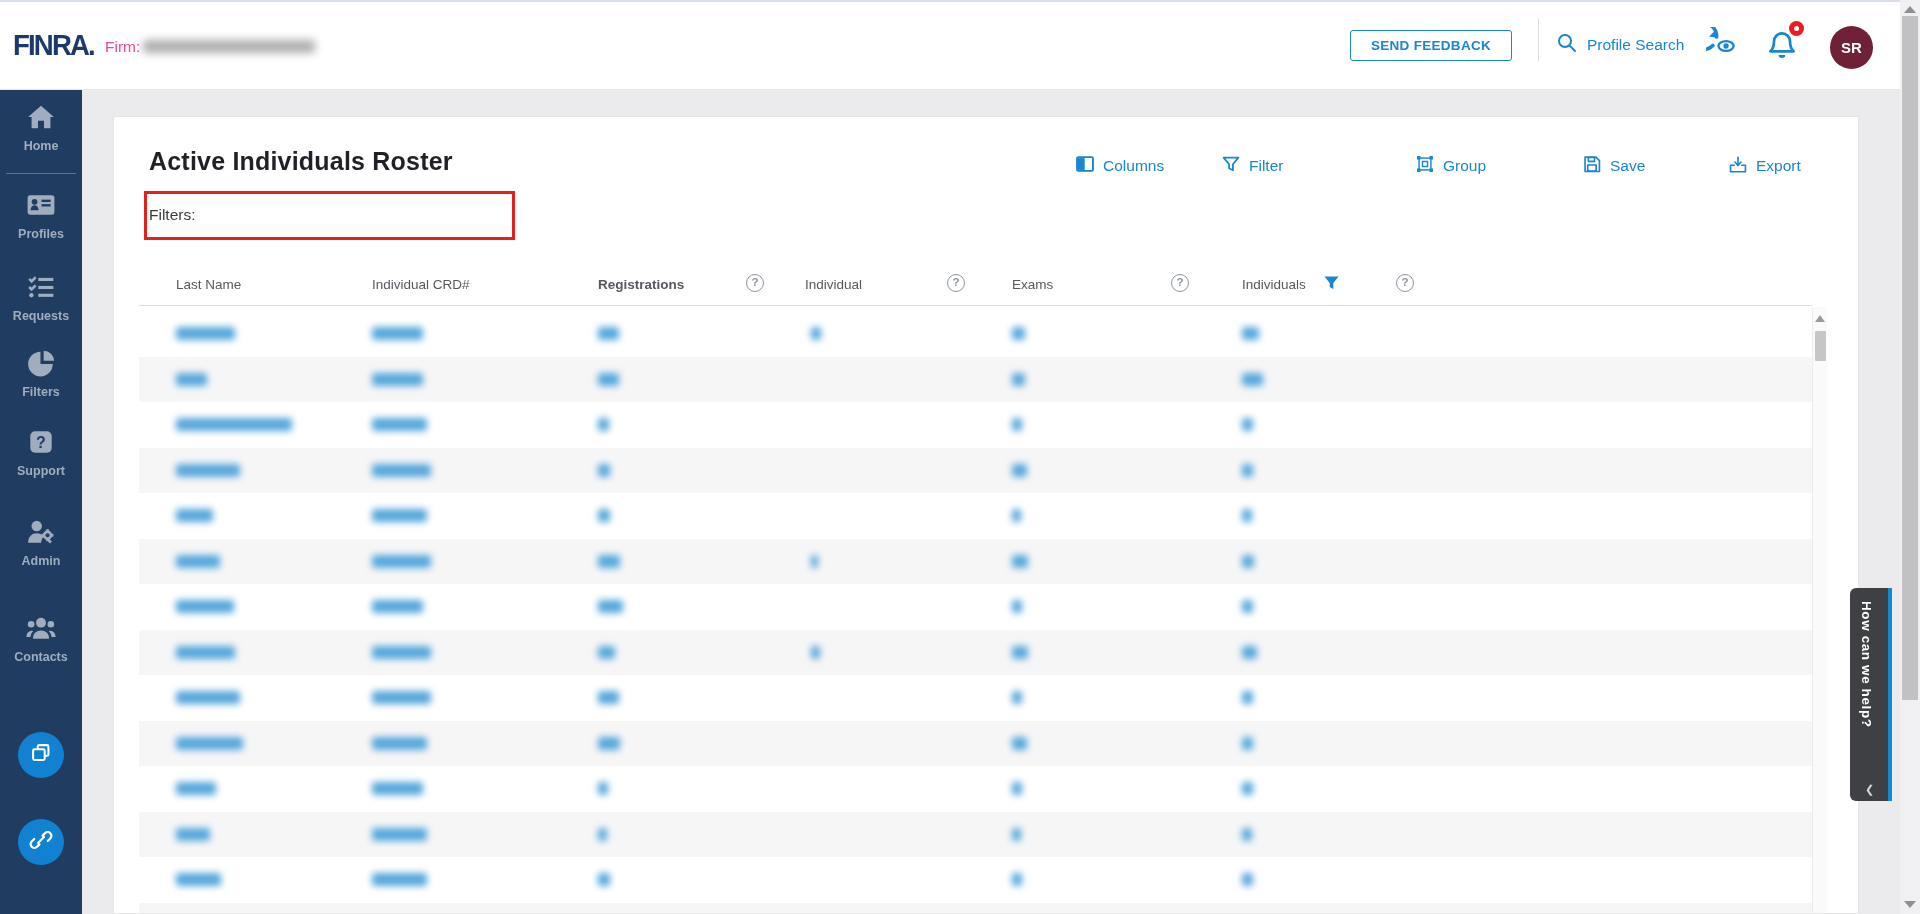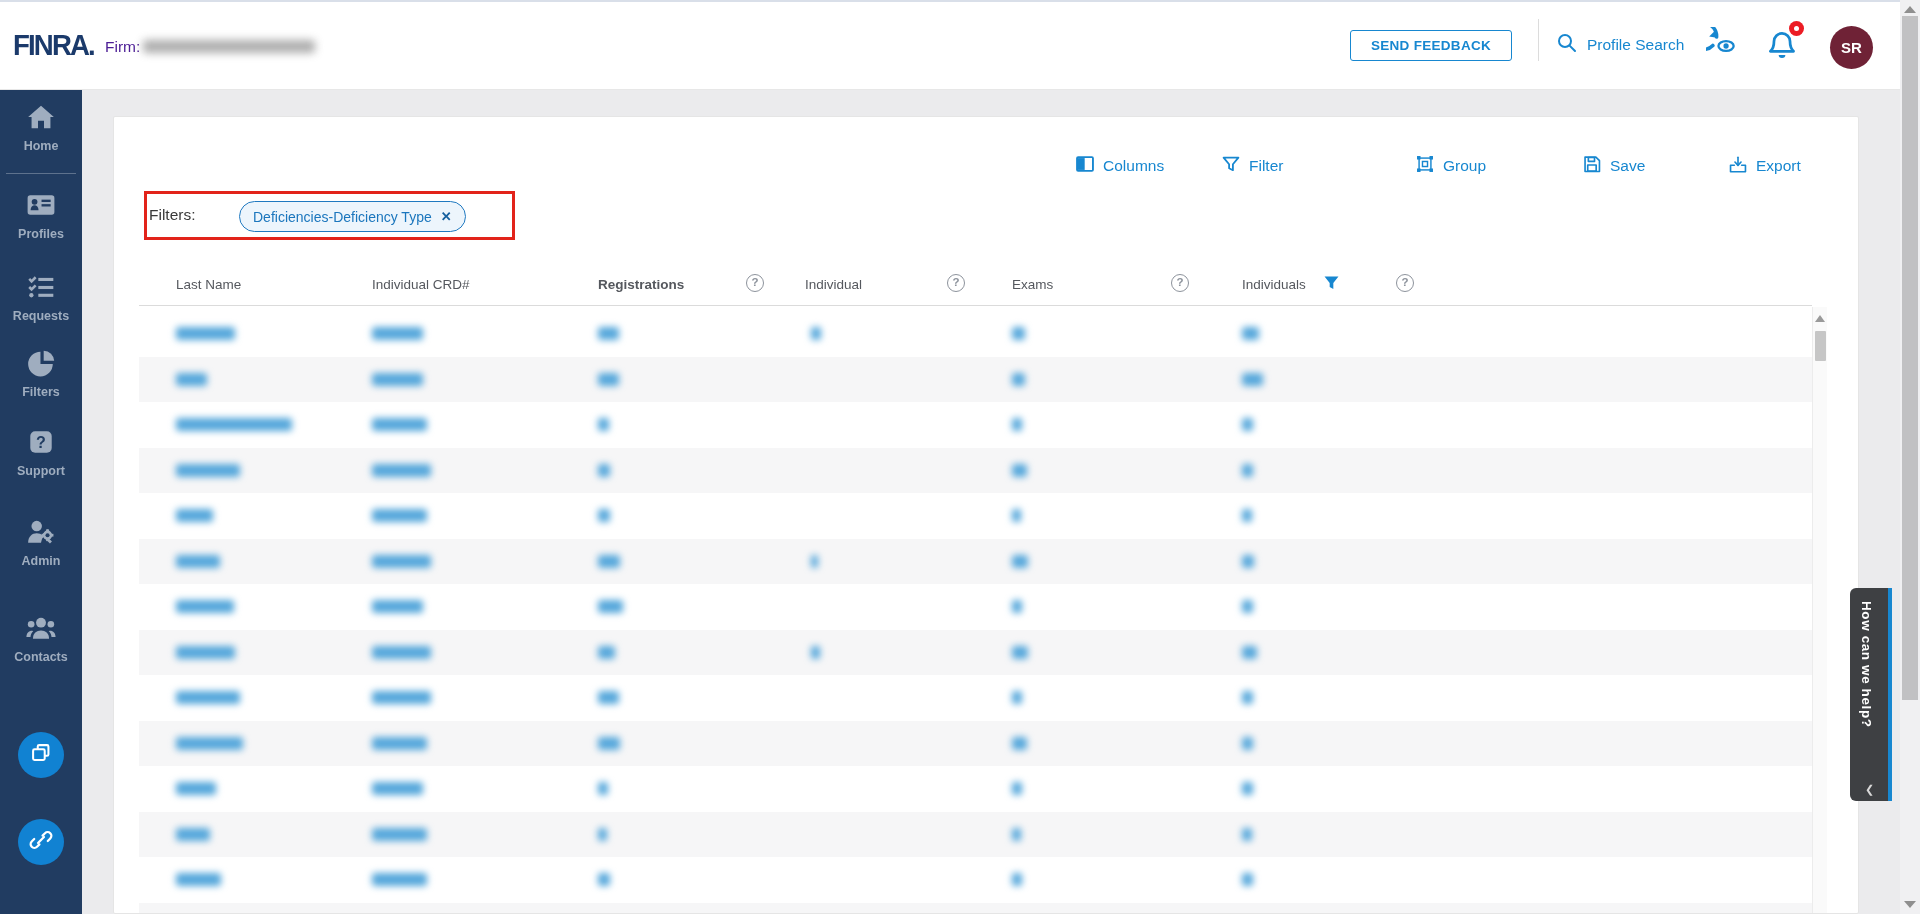--- a/index.html
+++ b/index.html
@@ -3,21 +3,21 @@
 <meta charset="utf-8">
 <style>
   * { margin:0; padding:0; box-sizing:border-box; }
   html,body { width:1920px; height:914px; overflow:hidden; font-family:"Liberation Sans", sans-serif; background:#ebebed; }
 
   
   #header { position:absolute; left:0; top:0; width:1920px; height:90px; background:#fff;
             border-top:2px solid #d9dfe9; border-bottom:1px solid #e7e7e7; z-index:5; }
   #logo { position:absolute; left:13px; top:26px; font-size:30px; font-weight:bold; color:#1b3a6b;
           letter-spacing:-2px; transform:scaleX(.92); transform-origin:left; }
-  #firm-label { position:absolute; left:105px; top:36px; font-size:15.5px; color:#4c1d95; }
+  #firm-label { position:absolute; left:105px; top:36px; font-size:15.5px; color:#ec4899; }
   #firm-blob { position:absolute; left:143px; top:38px; width:172px; height:13px; background:#787878;
                border-radius:3px; filter:blur(4px); opacity:.6; }
   #send-feedback { position:absolute; left:1350px; top:28px; width:162px; height:31px; background:#fff;
                    border:1px solid #1787d0; border-radius:3px; color:#1787d0; font-size:13.5px; font-weight:bold;
                    text-align:center; line-height:29px; letter-spacing:.3px; cursor:pointer; }
   #hdr-divider { position:absolute; left:1538px; top:17px; width:1px; height:42px; background:#dcdcdc; }
   #profile-search { position:absolute; left:1556px; top:28px; height:30px; display:flex; align-items:center;
                     gap:9px; color:#1787d0; font-size:15.5px; cursor:pointer; }
   #history-btn { position:absolute; left:1706px; top:25px; cursor:pointer; }
   #bell-btn { position:absolute; left:1764px; top:22px; cursor:pointer; }
@@ -229,20 +229,21 @@
     <span>
       <svg width="26" height="26" viewBox="0 0 28 28" fill="none" stroke="#fff" stroke-width="2.4" stroke-linecap="round">
         <path d="M15.7 9.3 l2.6-2.6 a4 4 0 0 1 5.7 5.7 l-2.7 2.7"></path>
         <path d="M12.3 18.7 l-2.6 2.6 a4 4 0 0 1 -5.7-5.7 l2.7-2.7"></path>
         <path d="M10.8 17.2 l6.4-6.4"></path>
       </svg></span>
   </div>
 </div>
 
 <div id="card">
+  <div id="page-title">Active Individuals Roster</div>
 
   <div class="tb-item" style="left:962px">
     <span>
       <svg width="18" height="18" viewBox="0 0 17 17">
           <rect x="1" y="2" width="15" height="13" rx="1" fill="none" stroke="#1787d0" stroke-width="1.8"></rect>
           <rect x="1.9" y="2.9" width="6.3" height="11.2" fill="#1787d0"></rect>
         </svg>
     </span>
     <span>Columns</span>
   </div>
@@ -282,24 +283,20 @@
       <svg width="18" height="17" viewBox="0 0 17.5 16" fill="none" stroke="#1787d0" stroke-width="1.6" stroke-linecap="round" stroke-linejoin="round">
         <path d="M8.75 1 v7.3"></path>
           <path d="M5.8 5.6 l2.95 3.2 2.95-3.2"></path>
         <path d="M5.2 8.7 H1.5 V15 H16 V8.7 H12.3"></path>
       </svg></span>
     <span>Export</span>
   </div>
 
   <div id="filters-box"></div>
   <div id="filters-label">Filters:</div>
-  <div id="filter-chip">
-    <span>Deficiencies-Deficiency Type</span>
-    <span id="chip-close">✕</span>
-  </div>
 
   <div id="thead">
       <span class="col-h" style="left: 62px;">Last Name</span>
       <span class="col-h" style="left: 258px;">Individual CRD#</span>
       <span class="col-h" style="left: 484px; font-weight: bold;">Registrations</span>
       <span class="help-c" style="left: 632px;">?</span>
       <span class="col-h" style="left: 691px;">Individual</span>
       <span class="help-c" style="left: 833px;">?</span>
       <span class="col-h" style="left: 898px;">Exams</span>
       <span class="help-c" style="left: 1057px;">?</span>

